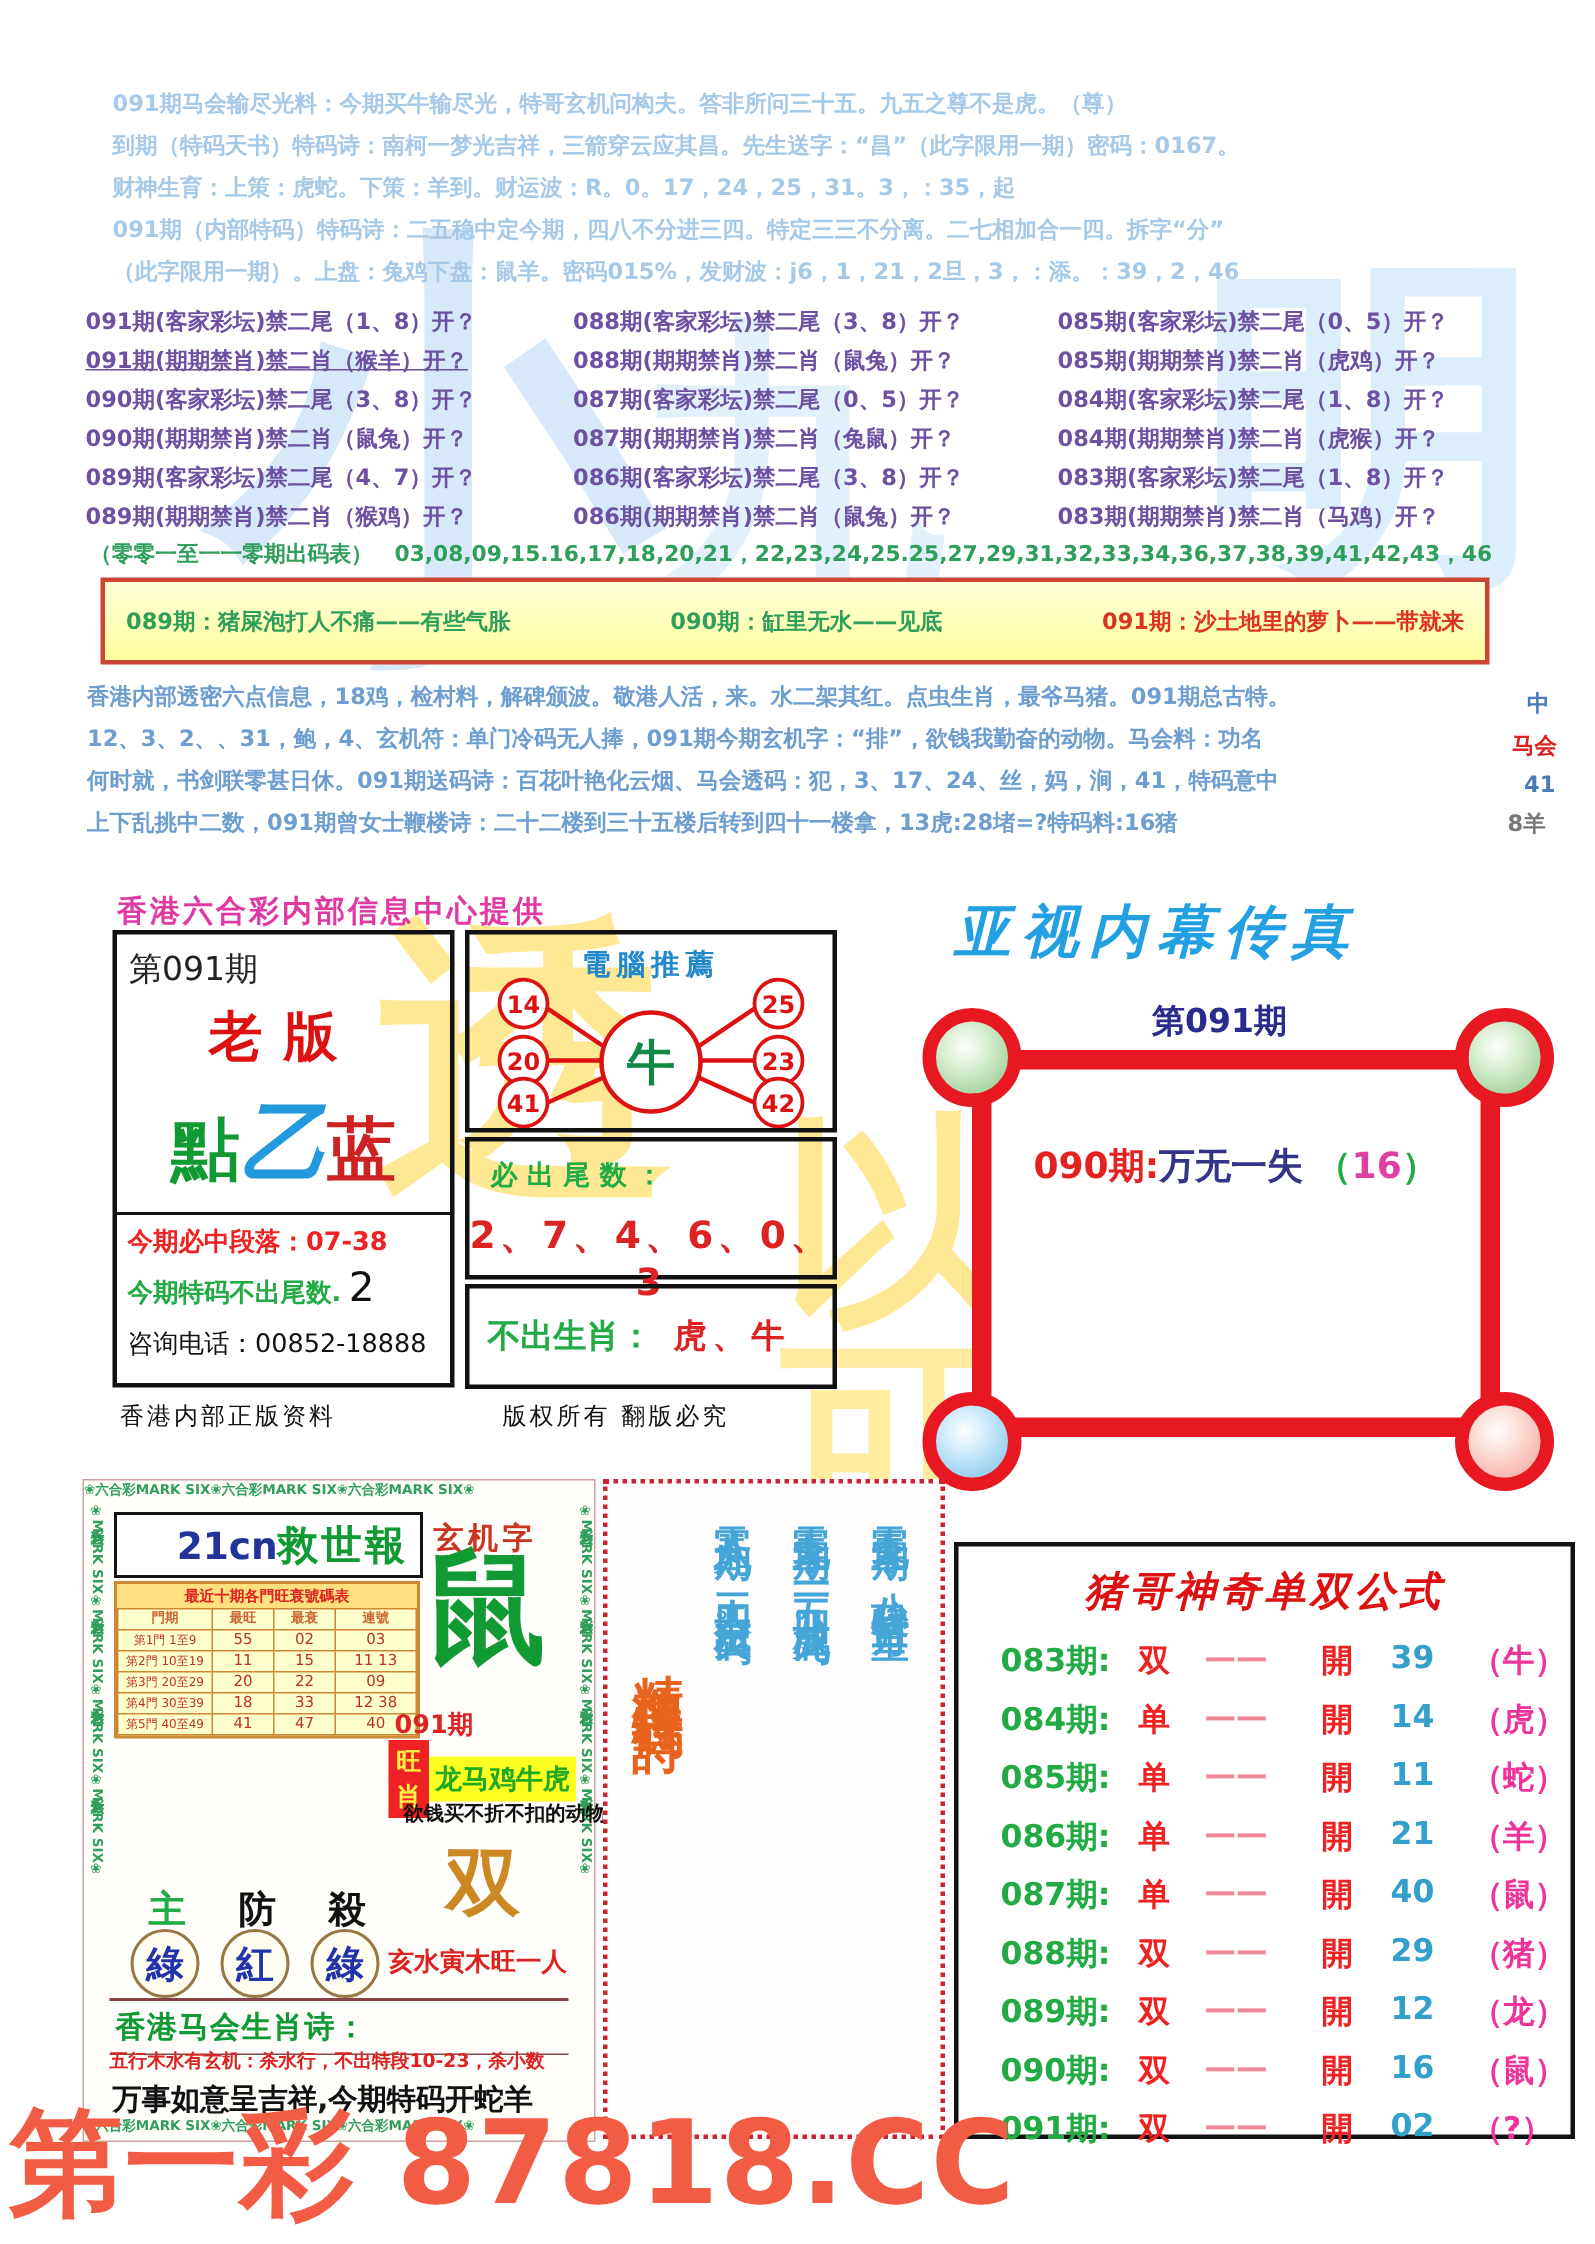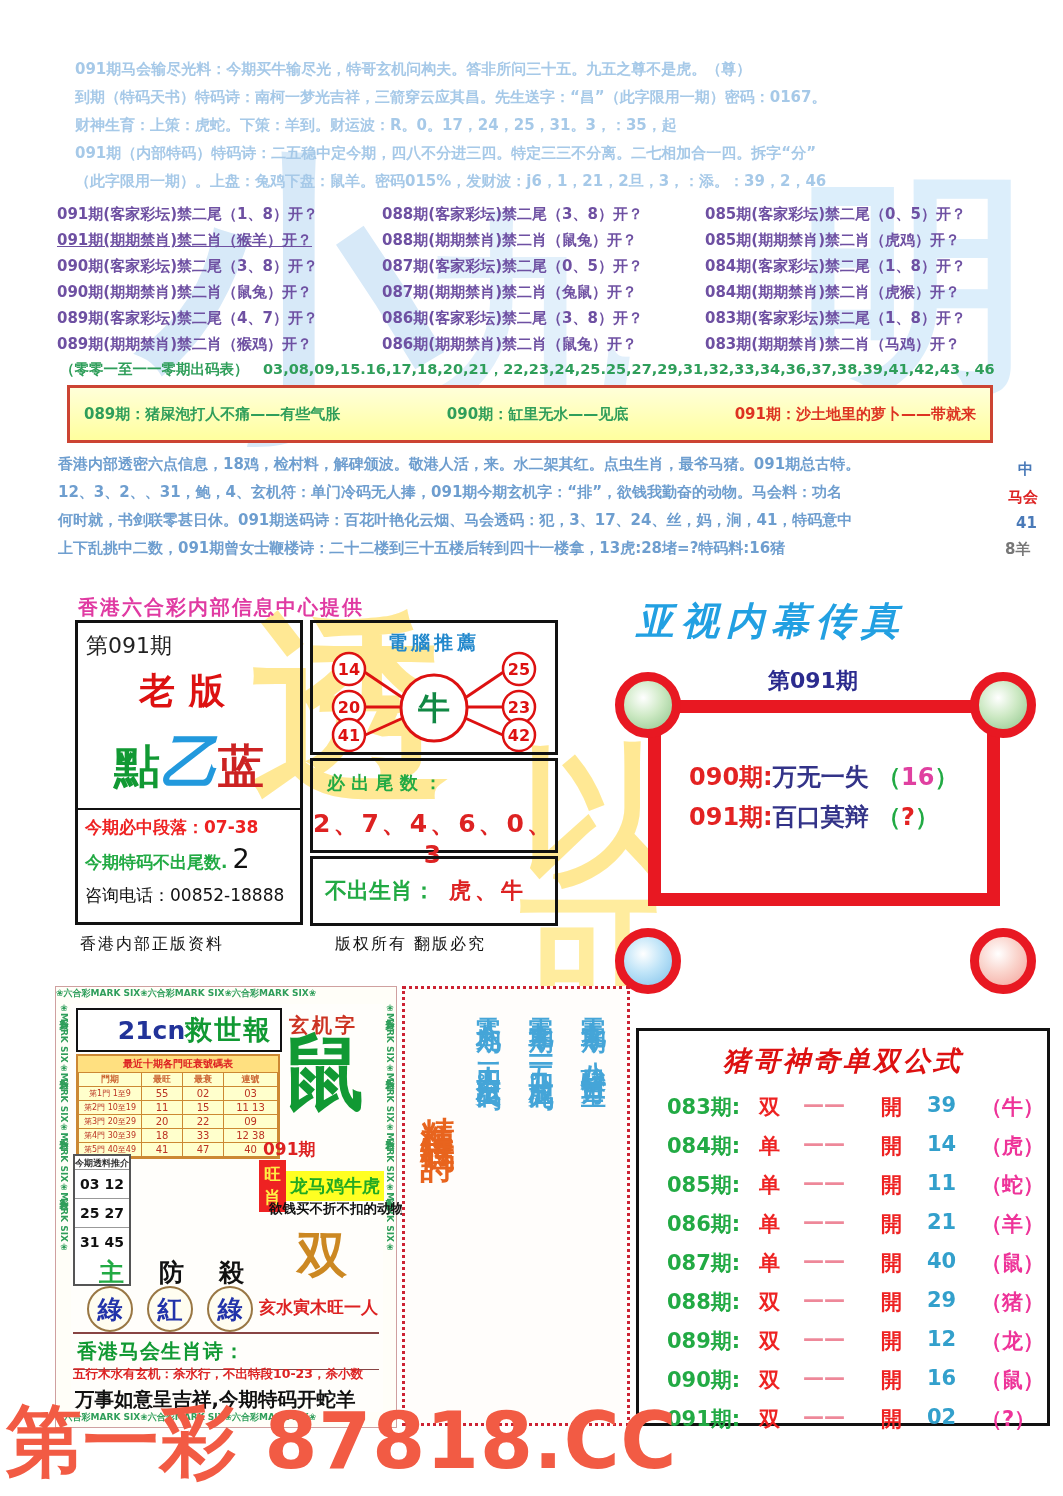--- a/index.html
+++ b/index.html
@@ -22,21 +22,21 @@
   
   .midhdr{left:78px;top:594px;color:#e03aa2;font-weight:bold;font-size:20px;letter-spacing:2px;}
   .lbox{left:75px;top:620px;width:228px;height:305px;border:3px solid #111;box-sizing:border-box;background:transparent;}
   .cbox{left:310px;top:620px;width:248px;height:135px;border:3px solid #111;box-sizing:border-box;background:transparent;}
   .tailsbox{left:310px;top:758px;width:248px;height:95px;border:3px solid #111;box-sizing:border-box;}
   .noxiaobox{left:310px;top:856px;width:248px;height:70px;border:3px solid #111;box-sizing:border-box;
              display:flex;align-items:center;padding-left:12px;}
   .brandrow{display:flex;align-items:baseline;justify-content:center;margin-top:8px;}
   .atvtitle{left:636px;top:596px;color:#22a0e2;font-weight:bold;font-size:38px;font-style:italic;letter-spacing:7px;white-space:nowrap;}
   .atvissue{left:768px;top:666px;color:#2b2b8e;font-weight:bold;font-size:22px;}
-  .frame{left:648px;top:700px;width:352px;height:206px;border:13px solid #e81822;box-sizing:border-box;background:#fff;}
+  .frame{left:648px;top:700px;width:352px;height:258px;border:13px solid #e81822;box-sizing:border-box;background:#fff;}
   .sphere{position:absolute;width:66px;height:66px;border-radius:50%;border:9px solid #e81822;box-sizing:border-box;z-index:3;}
   .sp-green{background:radial-gradient(circle at 40% 35%,#ffffff,#cde9c4 45%,#8cc488);}
   .sp-blue{background:radial-gradient(circle at 40% 35%,#ffffff,#bfe4f8 45%,#7ec0ea);}
   .sp-pink{background:radial-gradient(circle at 40% 35%,#ffffff,#fad4cc 45%,#f4a098);}
   .atvrow{font-size:24px;font-weight:bold;white-space:nowrap;}
   .atv-p{color:#e32222;} .atv-t{color:#333388;} .atv-o{color:#22aa44;}
   
   .msbox{left:55px;top:986px;width:342px;height:442px;border:1px solid #cfa0a0;box-sizing:border-box;background:#fffef8;}
   .strip{position:absolute;color:#2f9e5a;font-size:9px;font-weight:bold;overflow:hidden;white-space:nowrap;}
   .vstrip{writing-mode:vertical-rl;}
@@ -188,24 +188,20 @@
 <div class="abs z" style="left:335px;top:934px;font-size:16px;letter-spacing:2px;color:#111;">版权所有  翻版必究</div>
 
 <div class="abs z atvtitle">亚视内幕传真</div>
 <div class="abs z atvissue">第091期</div>
 <div class="abs z frame">
   <div style="margin:48px 0 0 28px;">
     <div class="atvrow">
       <span class="atv-p">090期:</span><span class="atv-t">万无一失</span>
       <span class="atv-o">（</span><span style="color:#e040a0;">16</span><span class="atv-o">）</span>
     </div>
-    <div class="atvrow" style="margin-top:8px;">
-      <span class="atv-p">091期:</span><span class="atv-t">百口莫辩</span>
-      <span class="atv-o">（</span><span style="color:#e32222;">?</span><span class="atv-o">）</span>
-    </div>
   </div>
 </div>
 <div class="abs sphere sp-green" style="left:615px;top:672px;"></div>
 <div class="abs sphere sp-green" style="left:970px;top:672px;"></div>
 <div class="abs sphere sp-blue" style="left:615px;top:928px;"></div>
 <div class="abs sphere sp-pink" style="left:970px;top:928px;"></div>
 
 <div class="abs z msbox">
   <div class="strip" style="left:0;top:0;width:342px;height:16px;">❀六合彩MARK SIX❀六合彩MARK SIX❀六合彩MARK SIX❀</div>
   <div class="strip vstrip" style="left:0;top:16px;width:14px;height:410px;">❀六合彩MARK SIX❀六合彩MARK SIX❀六合彩MARK SIX❀六合彩MARK SIX❀</div>
@@ -257,26 +253,20 @@
         <tr>
           <td style="font-size:8px;">第5門 40至49</td>
           <td>41</td>
           <td>47</td>
           <td>40</td>
         </tr>
       </tbody>
         </table>
     </div>
 
-    <div class="tipbox">
-      <div class="tiplab">今期透料推介</div>
-      <div class="tipval">03 12</div>
-      <div class="tipval">25 27</div>
-      <div class="tipval">31 45</div>
-    </div>
 
 
     <div style="position:absolute;left:192px;top:134px;color:#dd2222;font-weight:bold;font-size:17px;">091期</div>
     <div style="position:absolute;left:188px;top:156px;display:flex;align-items:center;">
       <span class="wx-l">旺肖</span>
       <span class="wx-v">龙马鸡牛虎</span>
     </div>
     <div style="position:absolute;left:198px;top:196px;color:#111;font-size:13.5px;font-weight:bold;white-space:nowrap;">欲钱买不折不扣的动物</div>
     <div style="position:absolute;left:226px;top:218px;color:#cc8822;font-weight:bold;font-size:50px;">双</div>
 

